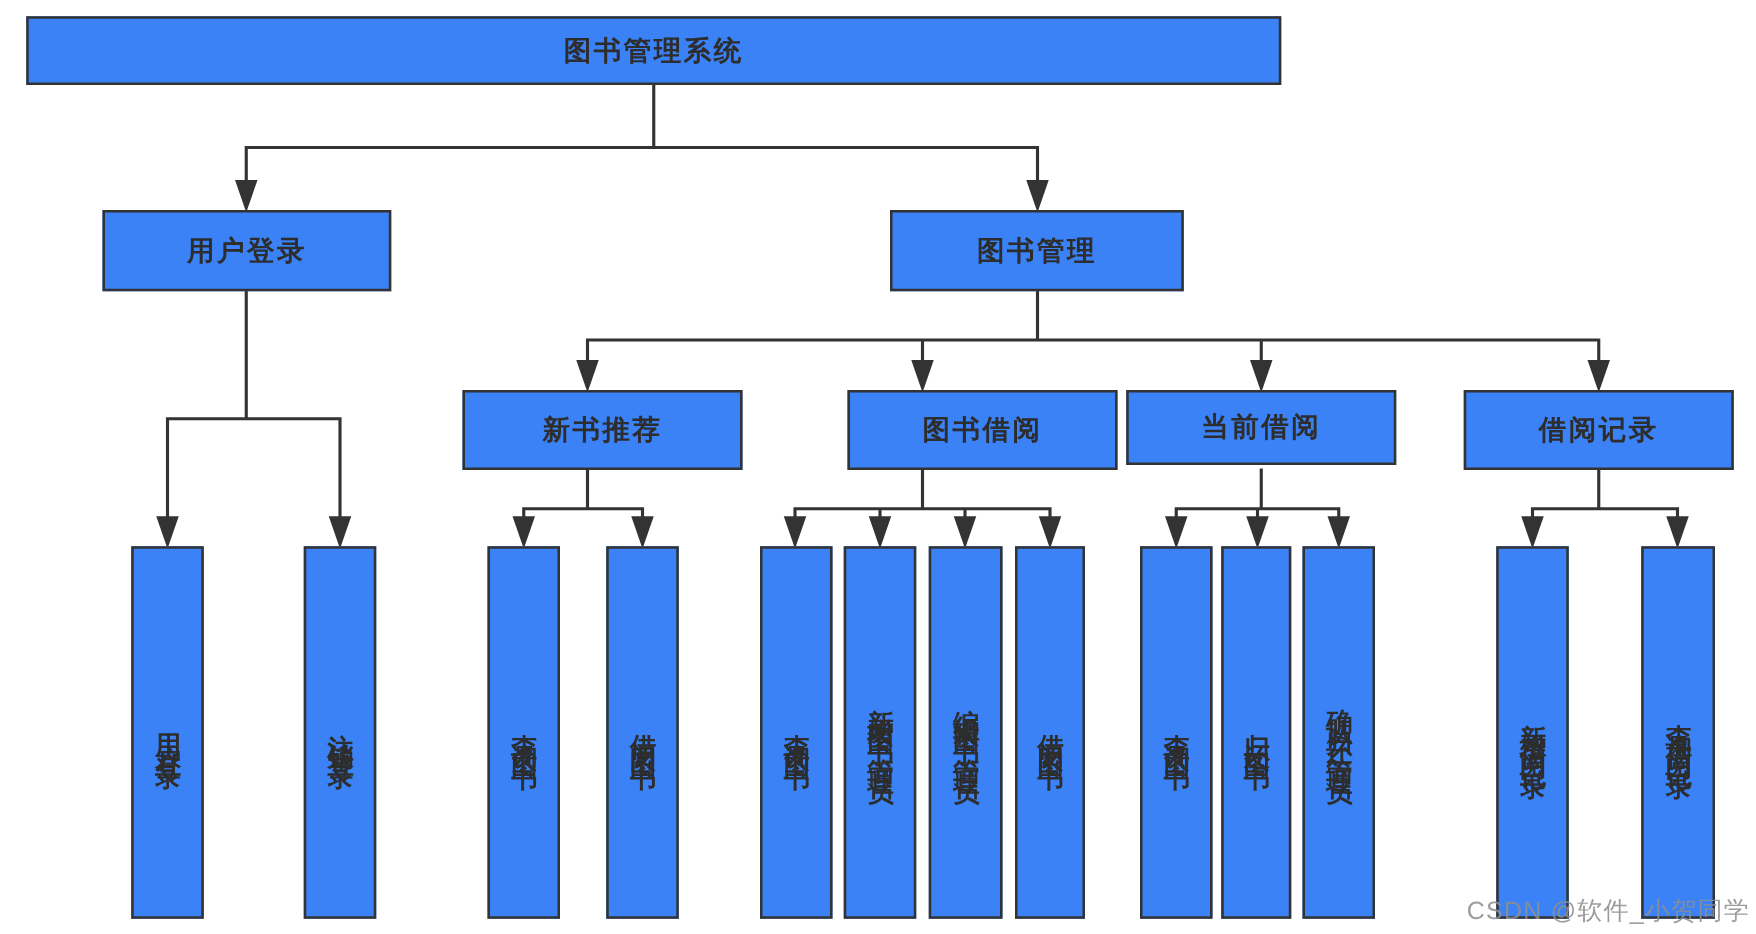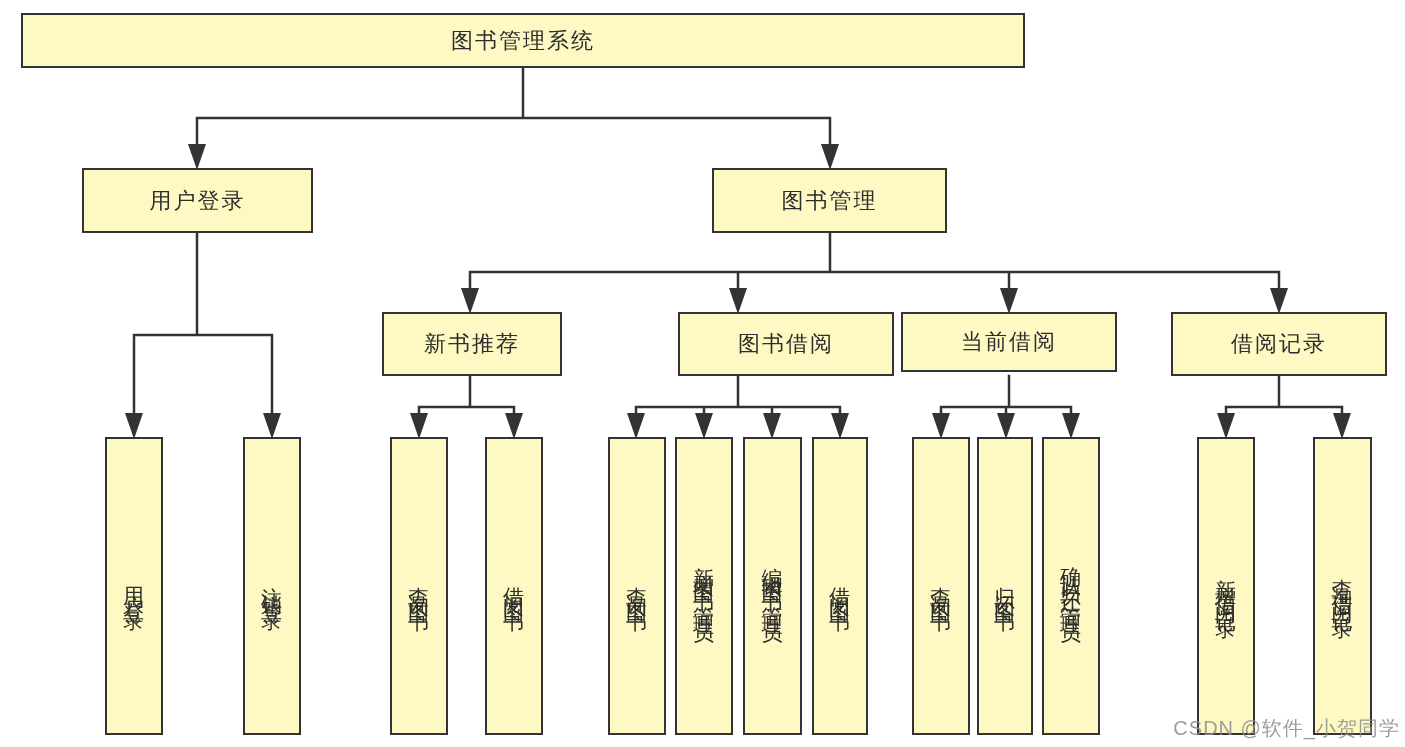--- a/index.html
+++ b/index.html
@@ -29,30 +29,31 @@
     fill: none;
     stroke-linecap: square;
   }
   .connectors polygon {
     fill: #333333;
     stroke: none;
   }
   .box {
     position: absolute;
     box-sizing: border-box;
-    background: #fef9c3;
+    background: #3b82f6;
     border: 2.5px solid #333333;
     display: flex;
     align-items: center;
     justify-content: center;
     font-size: 22px;
     letter-spacing: 2px;
     color: #2d2d2d;
     z-index: 2;
     text-align: center;
+    font-weight: bold;
   }
   .vbox {
     writing-mode: vertical-rl;
     text-orientation: mixed;
     font-size: 21px;
     letter-spacing: 8px;
     line-height: 1;
   }
   .watermark {
     position: absolute;
@@ -113,21 +114,21 @@
       <polygon points="1217,413 1235,413 1226,439"></polygon>
       <polygon points="1333,413 1351,413 1342,439"></polygon>
     </g>
   </svg>
 
   <div class="box" style="left:21px; top:13px; width:1004px; height:55px;">图书管理系统</div>
 
   <div class="box" style="left:82px; top:168px; width:231px; height:65px;">用户登录</div>
   <div class="box" style="left:712px; top:168px; width:235px; height:65px;">图书管理</div>
 
-  <div class="box" style="left:382px; top:312px; width:180px; height:64px;">新书推荐</div>
+  <div class="box" style="left:370px; top:312px; width:224px; height:64px;">新书推荐</div>
   <div class="box" style="left:630px; top:312px; width:216px; height:64px;margin-left:48px;">图书借阅</div>
   <div class="box" style="left:901px; top:312px; width:216px; height:60px;">当前借阅</div>
   <div class="box" style="left:1171px; top:312px; width:216px; height:64px;">借阅记录</div>
 
   <div class="box vbox" style="left:105px; top:437px; width:58px; height:298px;">用户登录</div>
   <div class="box vbox" style="left:243px; top:437px; width:58px; height:298px;">注销登录</div>
 
   <div class="box vbox" style="left:390px; top:437px; width:58px; height:298px;">查询图书</div>
   <div class="box vbox" style="left:485px; top:437px; width:58px; height:298px;">借阅图书</div>
 

